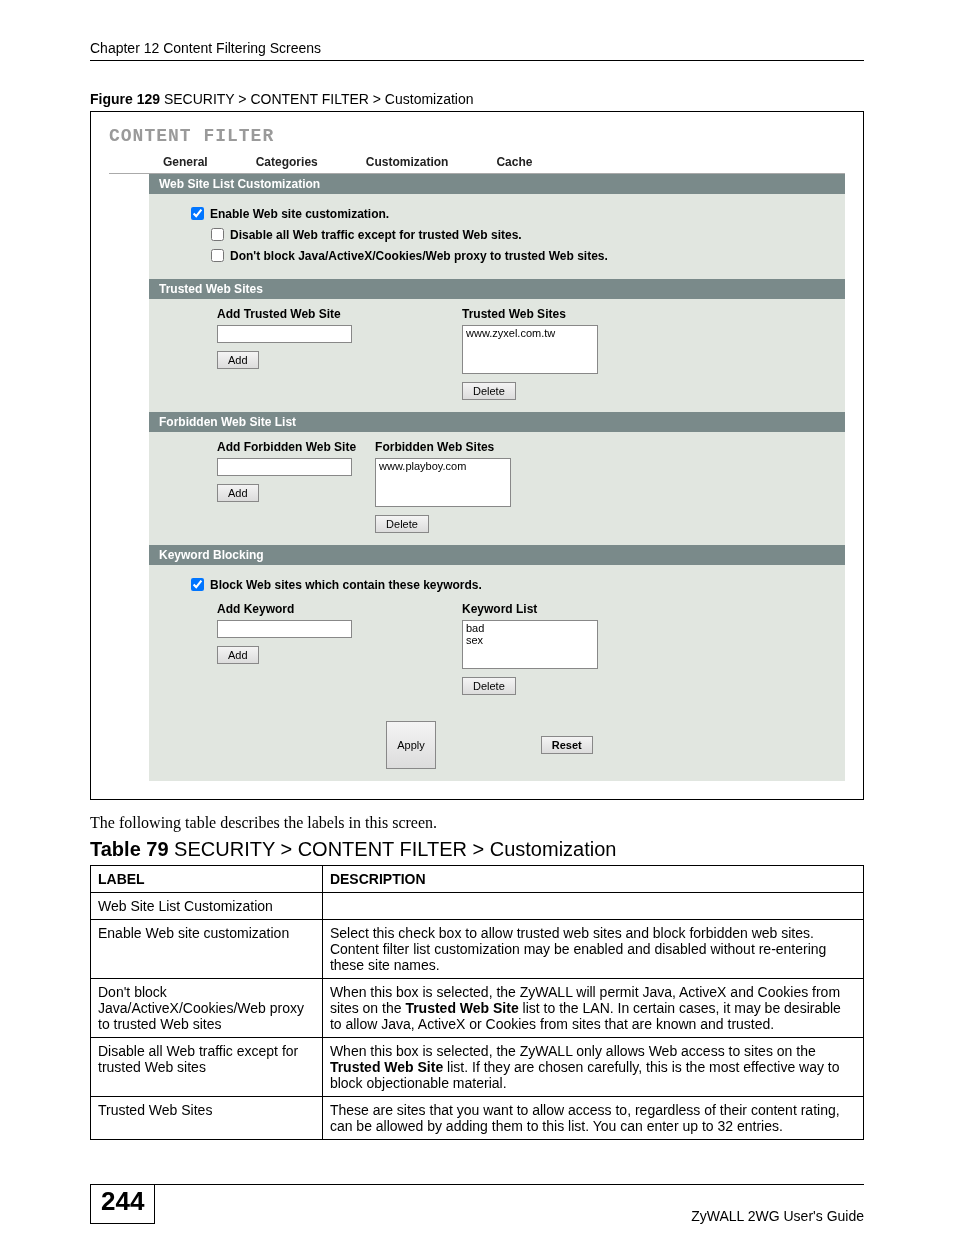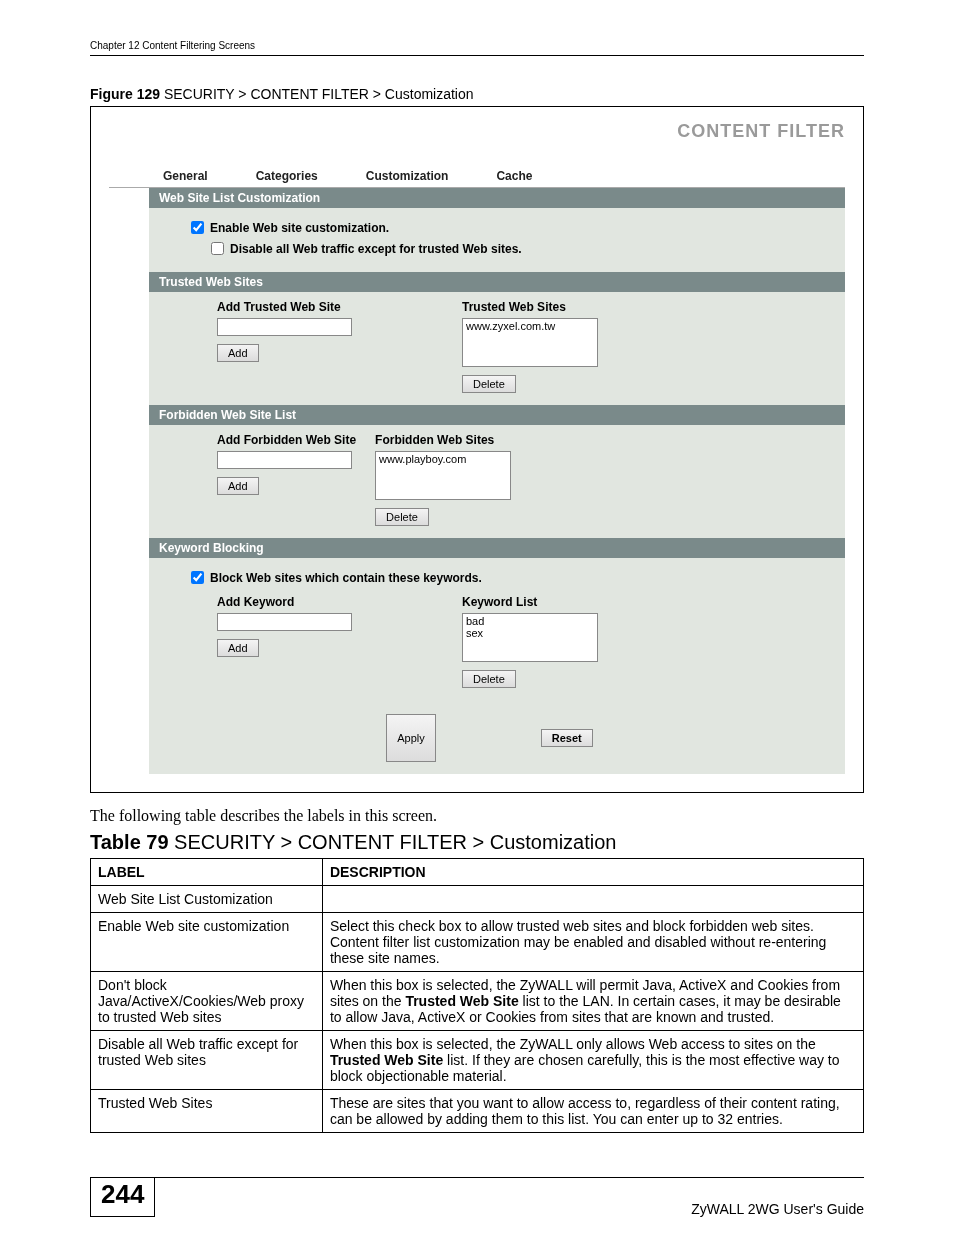--- a/index.html
+++ b/index.html
@@ -7,39 +7,38 @@
     margin: 0;
     padding: 40px 90px 30px 90px;
     font-size: 13px;
     color: #000;
     background: #fff;
   }
   .header-line {
     border-bottom: 1px solid #000;
     padding-bottom: 4px;
     margin-bottom: 30px;
-    font-size: 10px;
+    font-size: 14px;
   }
   .figure-caption {
     font-size: 14px;
     margin: 0 0 4px 0;
   }
   .figure-caption b { font-weight: bold; }
   .screenshot-box {
     border: 1px solid #000;
     padding: 14px 18px 18px 18px;
   }
   .cf-title {
     font-weight: bold;
     font-size: 18px;
     color: #9a9a9a;
     letter-spacing: 1px;
-    margin-bottom: 24px;
-    font-family: Liberation Sans, sans-serif;
-    text-align: right;
+    margin-bottom: 6px;
+    font-family: Liberation Mono, monospace;
   }
   .tabs {
     display: flex;
     border-bottom: 1px solid #aaa;
     margin-bottom: 0;
     padding-left: 30px;
   }
   .tab {
     padding: 3px 24px 4px 24px;
     font-size: 12px;
@@ -186,20 +185,24 @@
   <div class="section-bar">Web Site List Customization</div>
   <div class="section-body">
     <div class="cb-row" style="padding-left:14px;">
       <input type="checkbox" checked="" style="">
       <span class="lbl">Enable Web site customization.</span>
     </div>
     <div class="cb-row indent2" style="padding-left:34px;">
       <input type="checkbox" style="">
       <span class="lbl">Disable all Web traffic except for trusted Web sites.</span>
     </div>
+    <div class="cb-row indent2" style="padding-left:34px;">
+      <input type="checkbox" style="">
+      <span class="lbl">Don't block Java/ActiveX/Cookies/Web proxy to trusted Web sites.</span>
+    </div>
   </div>
 
   <div class="section-bar">Trusted Web Sites</div>
   <div class="section-body">
     <div class="two-col" style="padding-left:44px;">
       <div class="col">
         <div class="col-label">Add Trusted Web Site</div>
         <input class="text-input" type="text" style=""><br>
         <button class="btn">Add</button>
       </div>

